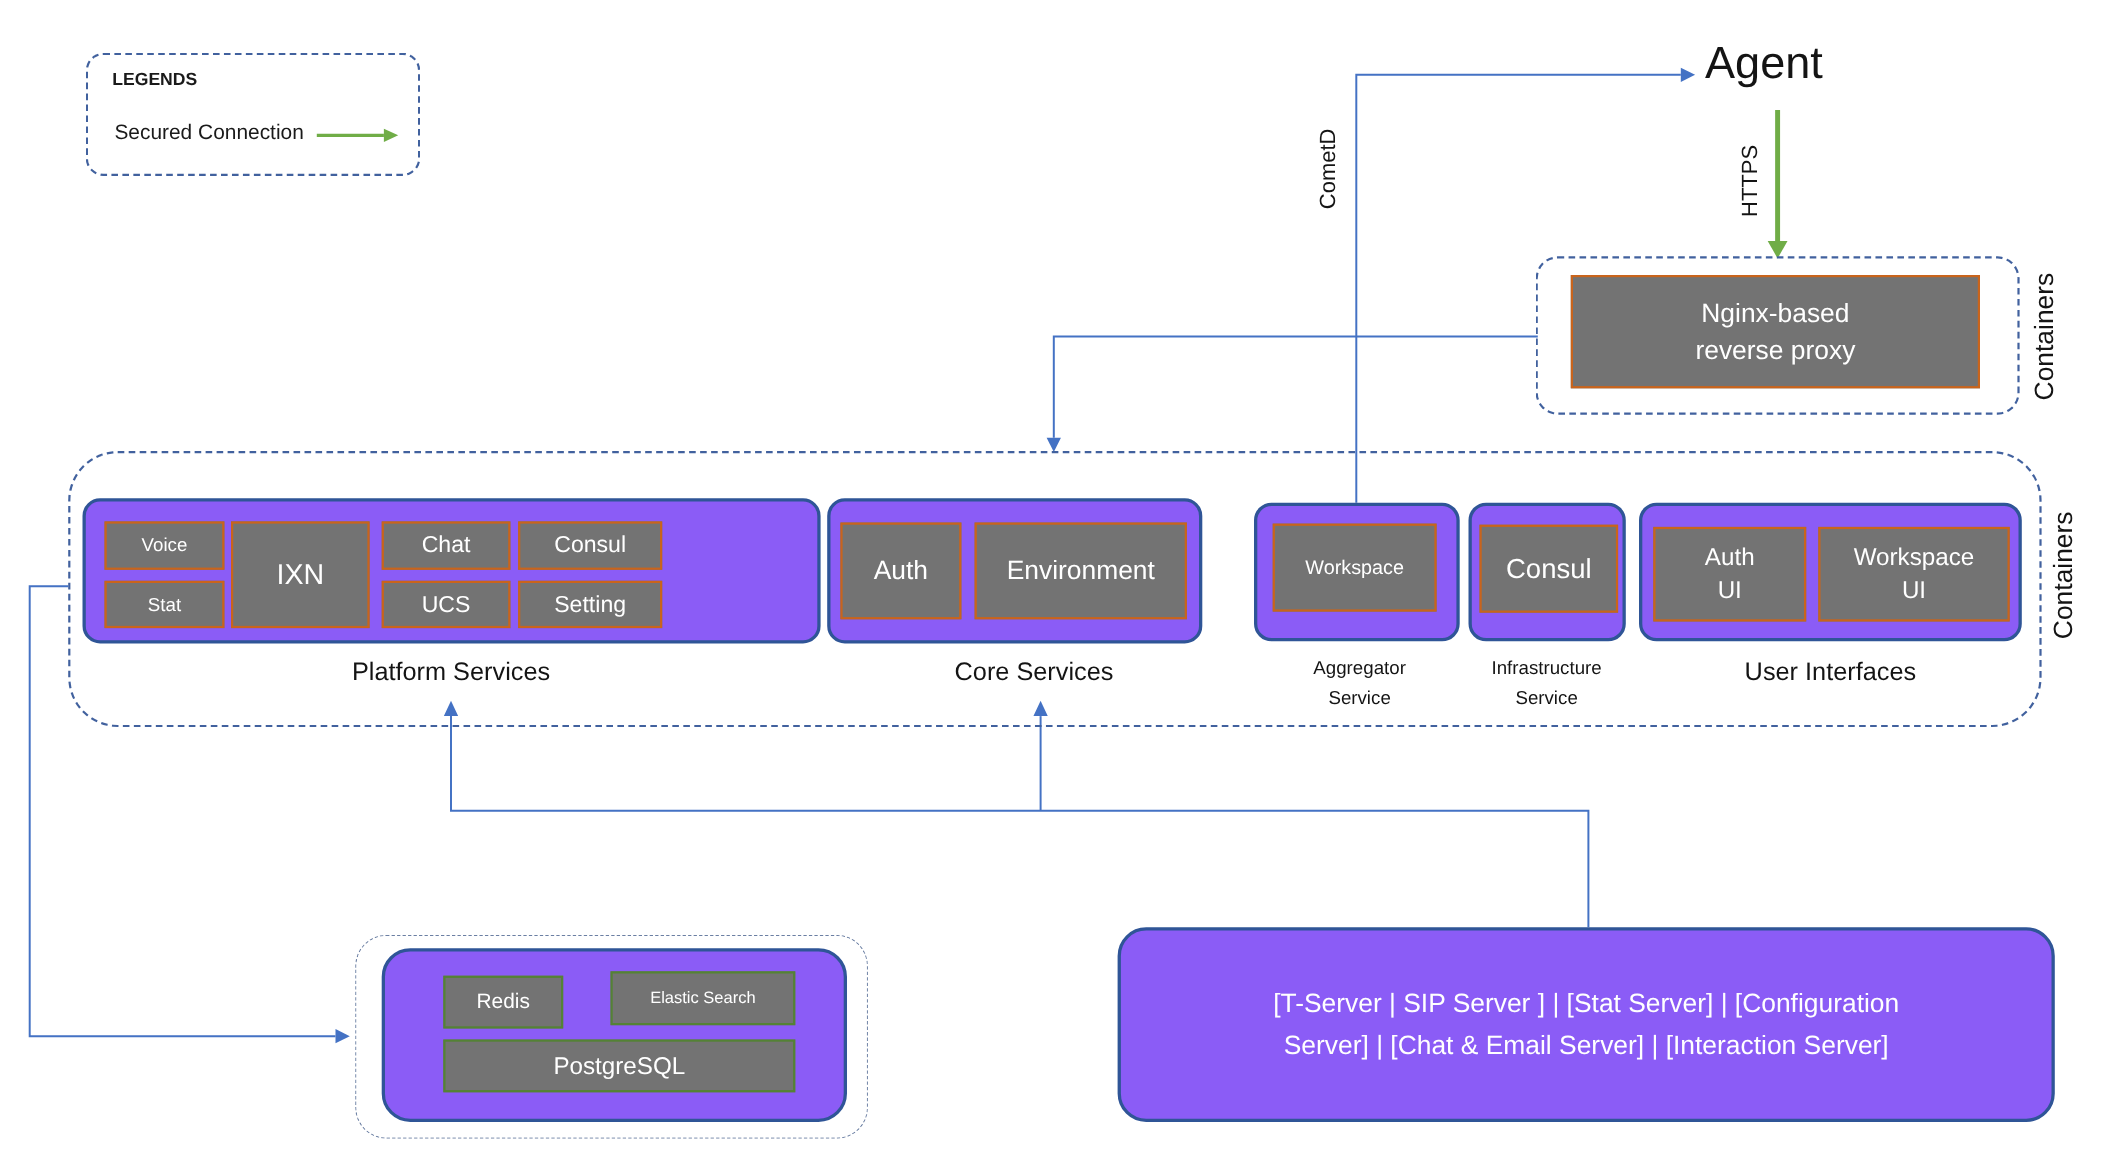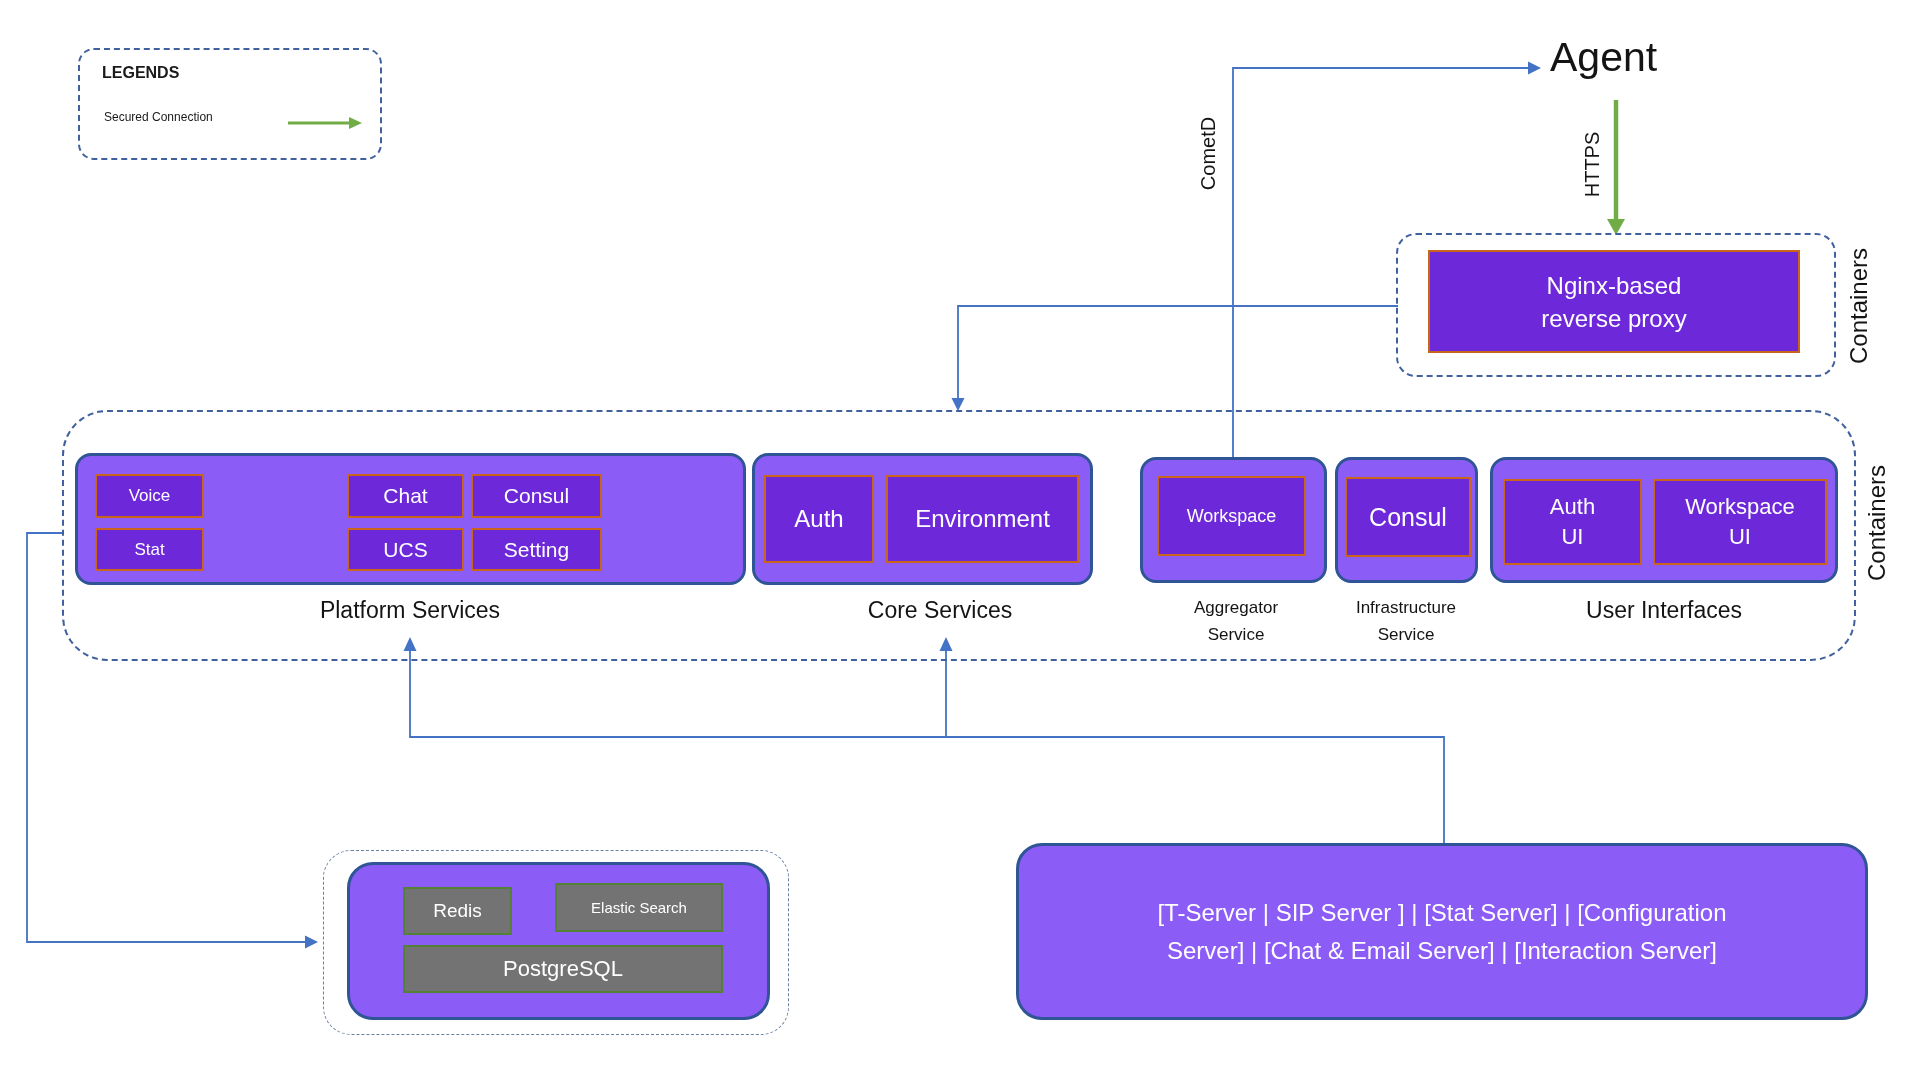--- a/index.html
+++ b/index.html
@@ -5,21 +5,21 @@
   html,body{margin:0;padding:0;background:#fff;}
   .canvas{position:relative;width:1912px;height:1068px;background:#ffffff;
           font-family:"Liberation Sans",sans-serif;overflow:hidden;color:#1a1a1a;border-radius:20px;}
   .abs{position:absolute;}
   
   .dashbox{position:absolute;border:2px dashed #41619e;background:transparent;}
   .dotbox{position:absolute;border:1.5px dashed #6b7fa3;background:#fff;}
   
   .grp{position:absolute;background:#8b5cf6;border:3px solid #2F5597;border-radius:16px;box-sizing:border-box;}
   
-  .svc{position:absolute;background:#6d28d9;border:2px solid #c9641c;box-sizing:border-box;
+  .svc{position:absolute;background:#737373;border:2px solid #c9641c;box-sizing:border-box;
        color:#fff;display:flex;align-items:center;justify-content:center;text-align:center;white-space:pre-line;}
   
   .gsvc{position:absolute;background:#737373;border:2px solid #548235;box-sizing:border-box;
         color:#fff;display:flex;align-items:center;justify-content:center;text-align:center;}
   .lbl{position:absolute;color:#141414;text-align:center;white-space:pre-line;}
   .vlabel{position:absolute;color:#141414;text-align:center;transform:rotate(-90deg);white-space:nowrap;}
   svg.wires{position:absolute;left:0;top:0;pointer-events:none;}
 </style>
 </head>
 <body>
@@ -44,39 +44,40 @@
     <polygon points="305,935.5 318,942 305,948.5" fill="#4472C4"></polygon>
 
     <polyline points="1444,843 1444,737 410,737 410,651" fill="none" stroke="#4472C4" stroke-width="1.8"></polyline>
     <polygon points="403.5,651 416.5,651 410,637" fill="#4472C4"></polygon>
     <line x1="946" y1="737" x2="946" y2="651" stroke="#4472C4" stroke-width="1.8"></line>
     <polygon points="939.5,651 952.5,651 946,637" fill="#4472C4"></polygon>
   </svg>
 
   <div class="dashbox" style="left:78px;top:48px;width:300px;height:108px;border-radius:16px;">
     <div class="abs" style="left:22px;top:14px;font-size:16px;font-weight:bold;">LEGENDS</div>
-    <div class="abs" style="left:24px;top:60px;font-size:12px;">Secured Connection</div>
+    <div class="abs" style="left:24px;top:60px;font-size:19px;">Secured Connection</div>
   </div>
 
   <div class="lbl" style="left:1550px;top:34px;width:160px;font-size:41px;text-align:left;">Agent</div>
 
   <div class="vlabel" style="left:1138px;top:142px;width:140px;font-size:20px;">CometD</div>
   <div class="vlabel" style="left:1532px;top:153px;width:120px;font-size:20px;">HTTPS</div>
 
   <div class="dashbox" style="left:1396px;top:233px;width:436px;height:140px;border-radius:20px;"></div>
   <div class="svc" style="left:1428px;top:250px;width:372px;height:103px;font-size:24px;line-height:33px;">Nginx-based
 reverse proxy</div>
   <div class="vlabel" style="left:1780px;top:291px;width:160px;height:30px;font-size:24px;">Containers</div>
 
   <div class="dashbox" style="left:62px;top:410px;width:1790px;height:247px;border-radius:45px;"></div>
   <div class="vlabel" style="left:1798px;top:508px;width:160px;height:30px;font-size:24px;">Containers</div>
 
   <div class="grp" style="left:75px;top:453px;width:671px;height:132px;"></div>
   <div class="svc" style="left:95px;top:474px;width:109px;height:44px;font-size:17px;">Voice</div>
   <div class="svc" style="left:95px;top:528px;width:109px;height:43px;font-size:17px;">Stat</div>
+  <div class="svc" style="left:210px;top:474px;width:126px;height:97px;font-size:26px;">IXN</div>
   <div class="svc" style="left:347px;top:474px;width:117px;height:44px;font-size:21px;">Chat</div>
   <div class="svc" style="left:347px;top:528px;width:117px;height:43px;font-size:21px;">UCS</div>
   <div class="svc" style="left:471px;top:474px;width:131px;height:44px;font-size:21px;">Consul</div>
   <div class="svc" style="left:471px;top:528px;width:131px;height:43px;font-size:21px;">Setting</div>
   <div class="lbl" style="left:260px;top:597px;width:300px;font-size:23px;">Platform Services</div>
 
   <div class="grp" style="left:752px;top:453px;width:341px;height:132px;"></div>
   <div class="svc" style="left:764px;top:475px;width:110px;height:88px;font-size:24px;">Auth</div>
   <div class="svc" style="left:886px;top:475px;width:193px;height:88px;font-size:24px;">Environment</div>
   <div class="lbl" style="left:790px;top:597px;width:300px;font-size:23px;">Core Services</div>

